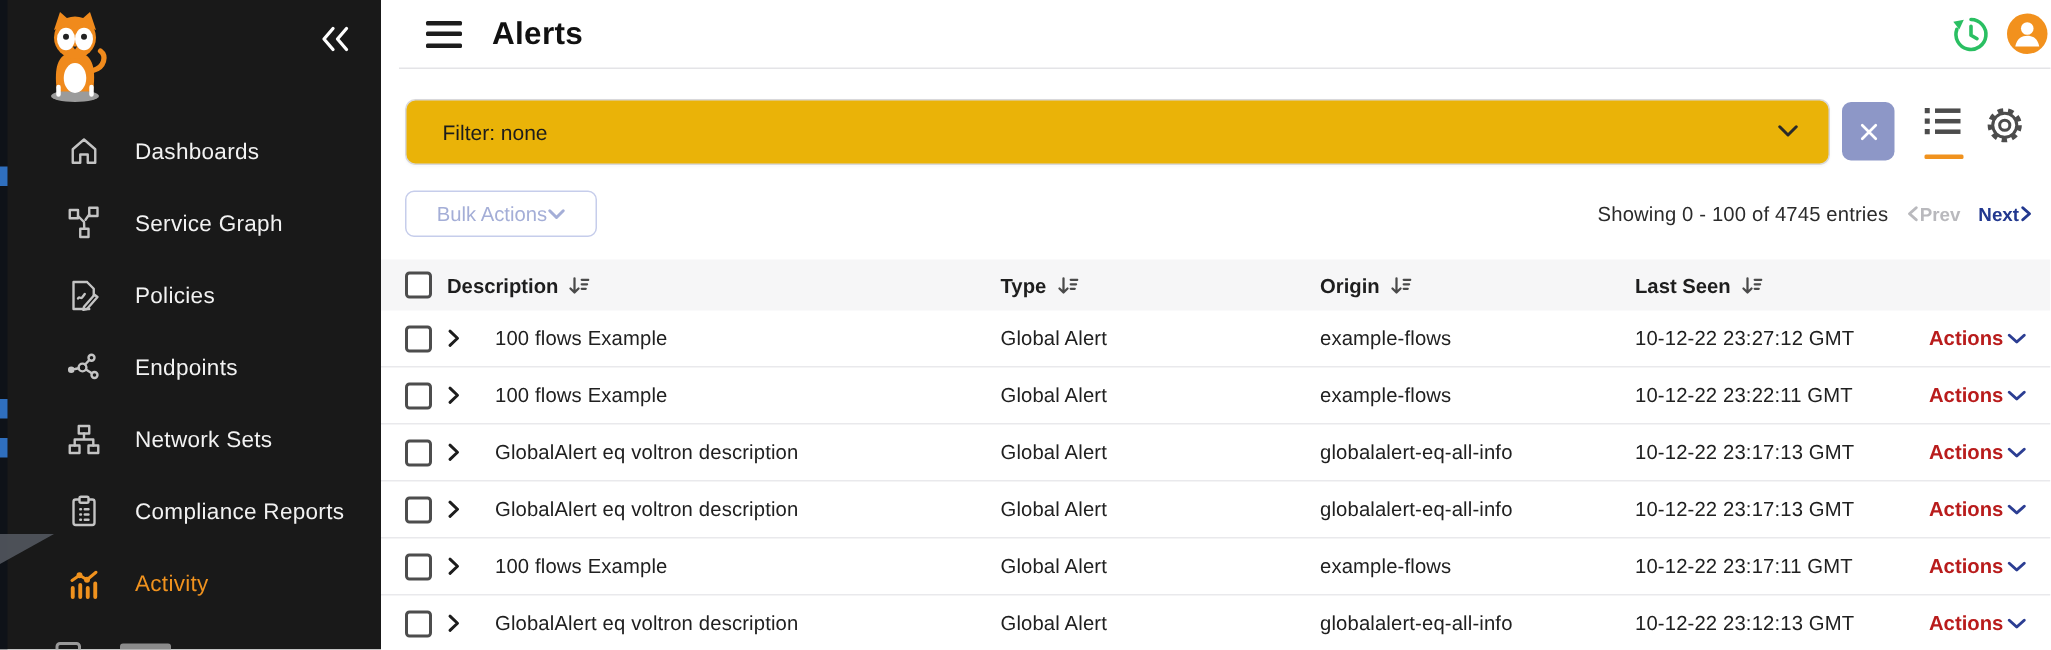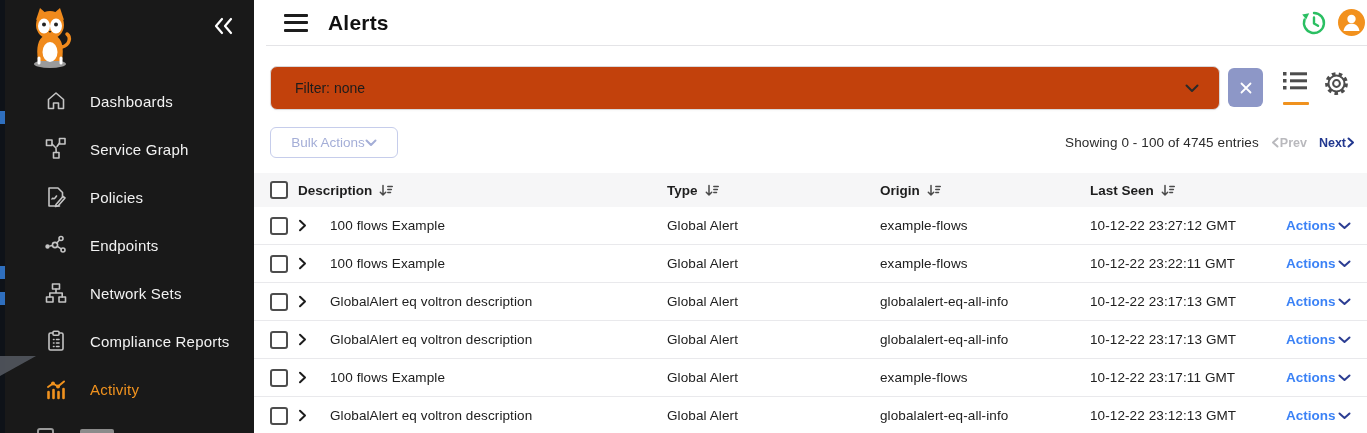--- a/index.html
+++ b/index.html
@@ -36,21 +36,21 @@
     display:flex; align-items:center; }
   .hamburger { margin-left:18px; width:24px; height:18px; display:flex; flex-direction:column;
     justify-content:space-between; cursor:pointer; }
   .hamburger span { display:block; height:3px; background:#1d1d1d; border-radius:1px; }
   .page-title { margin-left:20px; font-size:21px; font-weight:700; color:#111; letter-spacing:.2px; }
   .topbar-right { margin-left:auto; margin-right:14px; display:flex; align-items:center; gap:10px; }
   .history-btn { width:28px; height:28px; cursor:pointer; display:flex; align-items:center; justify-content:center; }
   .avatar { width:27px; height:27px; border-radius:50%; background:#f2911d; cursor:pointer;
     display:flex; align-items:center; justify-content:center; }
   
-  .filter-select { position:absolute; left:16px; top:66px; width:950px; height:44px; background:#c2410c;
+  .filter-select { position:absolute; left:16px; top:66px; width:950px; height:44px; background:#eab308;
     border:1px solid #d8d8db; border-radius:7px; display:flex; align-items:center; cursor:pointer;
     box-shadow:0 1px 2px rgba(0,0,0,.03); }
   .filter-select .fval { margin-left:24px; font-size:14px; font-weight:500; color:#1c1c1c; }
   .filter-select .fchev { margin-left:auto; margin-right:20px; }
   .clear-btn { position:absolute; left:974px; top:68px; width:35px; height:39px; background:#8d97c7;
     border:none; border-radius:6px; cursor:pointer; display:flex; align-items:center; justify-content:center;
     color:#fff; font-size:15px; }
   .view-toggle { position:absolute; left:1029px; top:71px; width:28px; cursor:pointer; }
   .view-toggle .underline { margin-top:7px; width:26px; height:3px; background:#f0921e; border-radius:1px; }
   .gear-btn { position:absolute; left:1068px; top:69px; width:28px; height:28px; cursor:pointer;
@@ -69,21 +69,21 @@
   .th { display:flex; align-items:center; gap:7px; font-size:13.5px; font-weight:700; color:#1e1e1e; cursor:pointer; }
   .tbody { position:absolute; left:0; top:207px; width:1113px; }
   .trow { height:38px; border-bottom:1px solid #e9e9ec; display:grid;
     grid-template-columns:44px 26px 343px 213px 210px 196px 1fr; align-items:center; }
   .checkbox { width:18px; height:18px; margin-left:16px; border:2px solid #4d4d4d; border-radius:3px;
     background:#fff; cursor:pointer; }
   .expand { width:26px; height:20px; display:flex; align-items:center; cursor:pointer; }
   .cell { font-size:13.5px; color:#202020; letter-spacing:.1px; padding-left:6px; }
   .cell.plain { padding-left:0; }
   .actions-cell { display:flex; align-items:center; justify-content:space-between; padding-right:16px; cursor:pointer; }
-  .actions-link { font-size:13.5px; font-weight:700; color:#3b82f6; }
+  .actions-link { font-size:13.5px; font-weight:700; color:#b91c1c; }
 </style>
 </head>
 <body>
 
 <div class="sidebar">
   <div class="logo">
     <svg width="52" height="62" viewBox="0 0 52 62">
       <ellipse cx="26" cy="57" rx="16" ry="4" fill="#9b9b9b"></ellipse>
       <path d="M14 54 C12 40 14 32 20 29 L32 29 C38 32 40 40 38 54 Z" fill="#f08a1c"></path>
       <ellipse cx="26" cy="45" rx="7.5" ry="10" fill="#fff"></ellipse>

